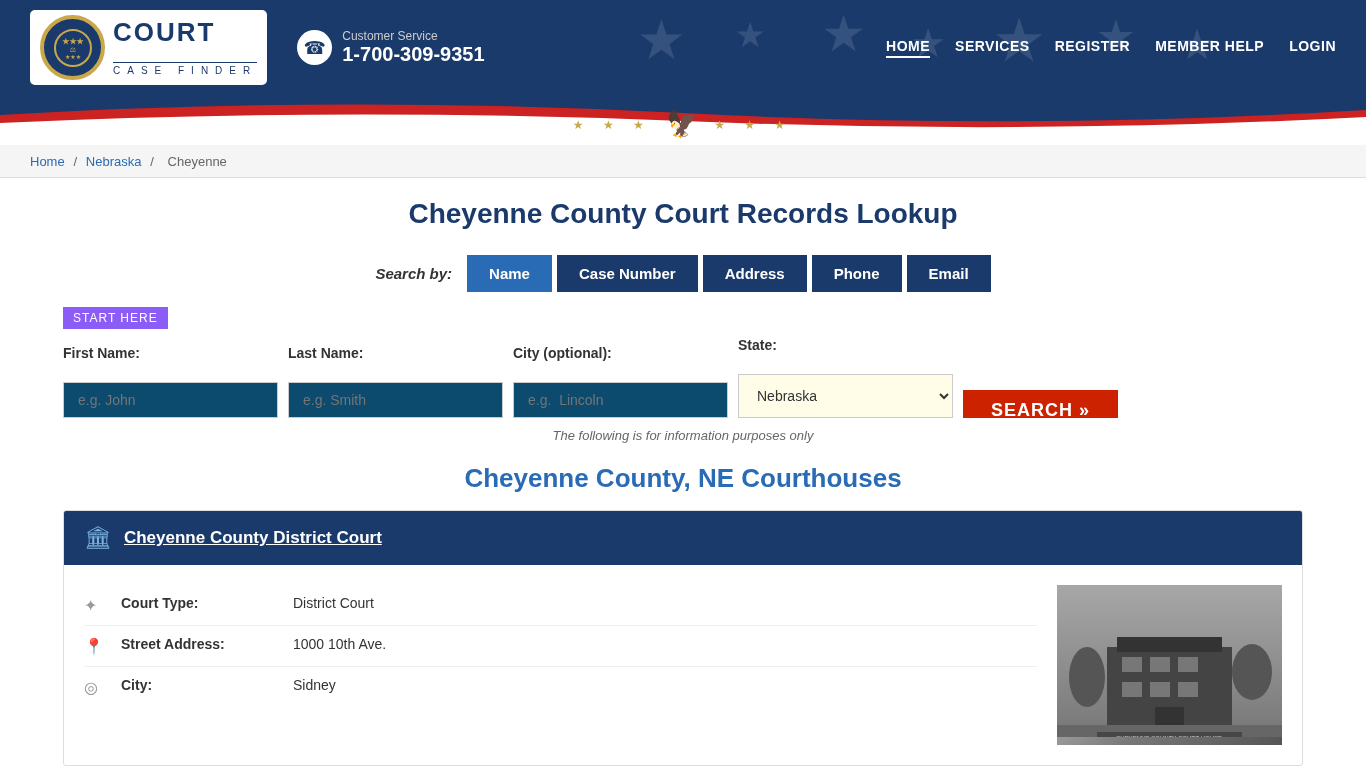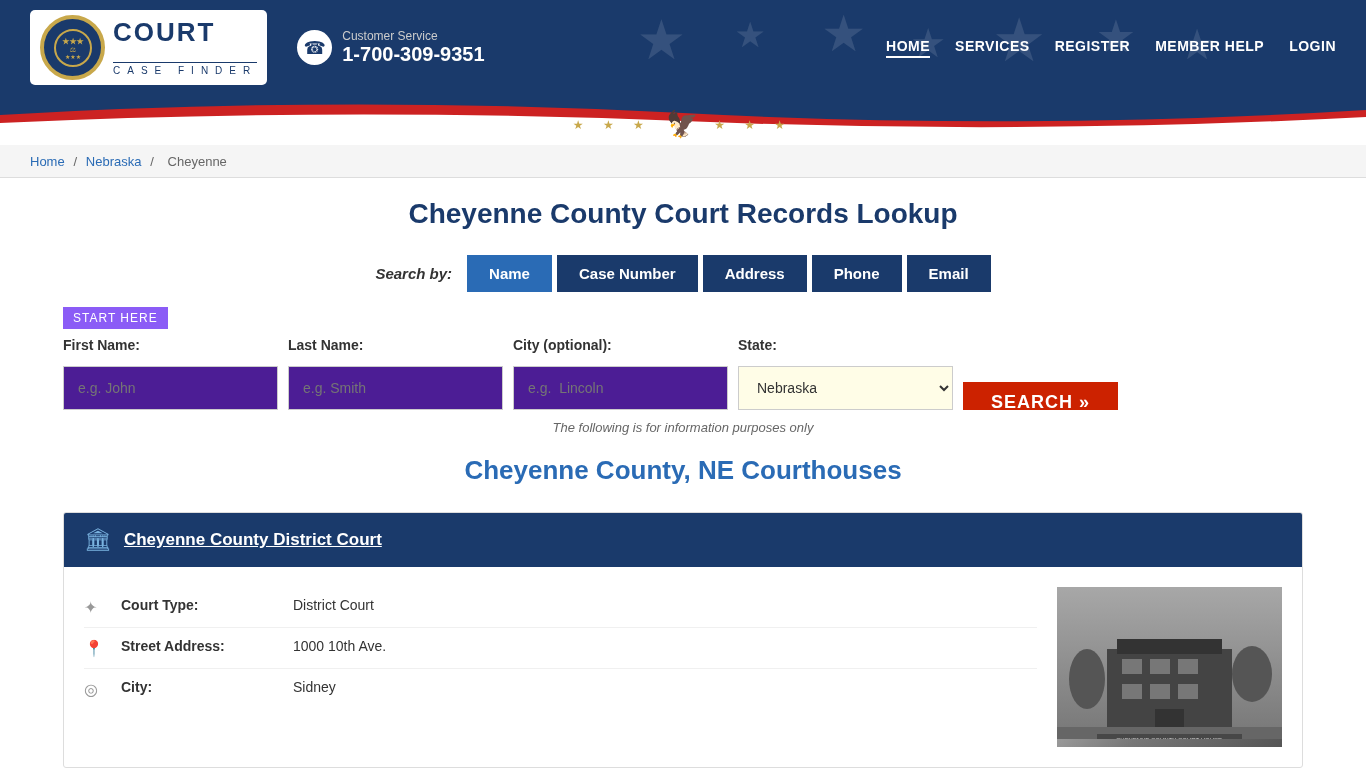--- a/index.html
+++ b/index.html
@@ -193,35 +193,35 @@
     
     .search-form {
       display: flex;
       align-items: flex-end;
       gap: 10px;
       margin-bottom: 10px;
     }
     .form-group {
       display: flex;
       flex-direction: column;
-      gap: 13px;
+      gap: 21px;
     }
     .form-group label {
       font-size: 14px;
       font-weight: bold;
       color: #333;
     }
     .form-input {
-      background: #4c1d95;
+      background: #0c4a6e;
       border: 1px solid #ccc;
       padding: 10px 14px;
       font-size: 14px;
       color: #999;
       width: 215px;
-      height: 44px;
+      height: 36px;
     }
     .form-input-city { width: 215px; }
     .form-select {
       background: #fffde7;
       border: 1px solid #ccc;
       padding: 10px 14px;
       font-size: 14px;
       color: #333;
       width: 215px;
       height: 44px;
@@ -247,21 +247,21 @@
       font-size: 13px;
       margin: 10px 0 20px;
     }
 
     
     .section-title {
       text-align: center;
       color: #2a6bb5;
       font-size: 26px;
       font-weight: bold;
-      margin-bottom: 26px;
+      margin-bottom: 16px;
     }
 
     .courthouse-card {
       border: 1px solid #ddd;
       border-radius: 3px;
       overflow: hidden;
       margin-bottom: 20px;
     }
     .courthouse-header {
       background: #1a3a6b;

